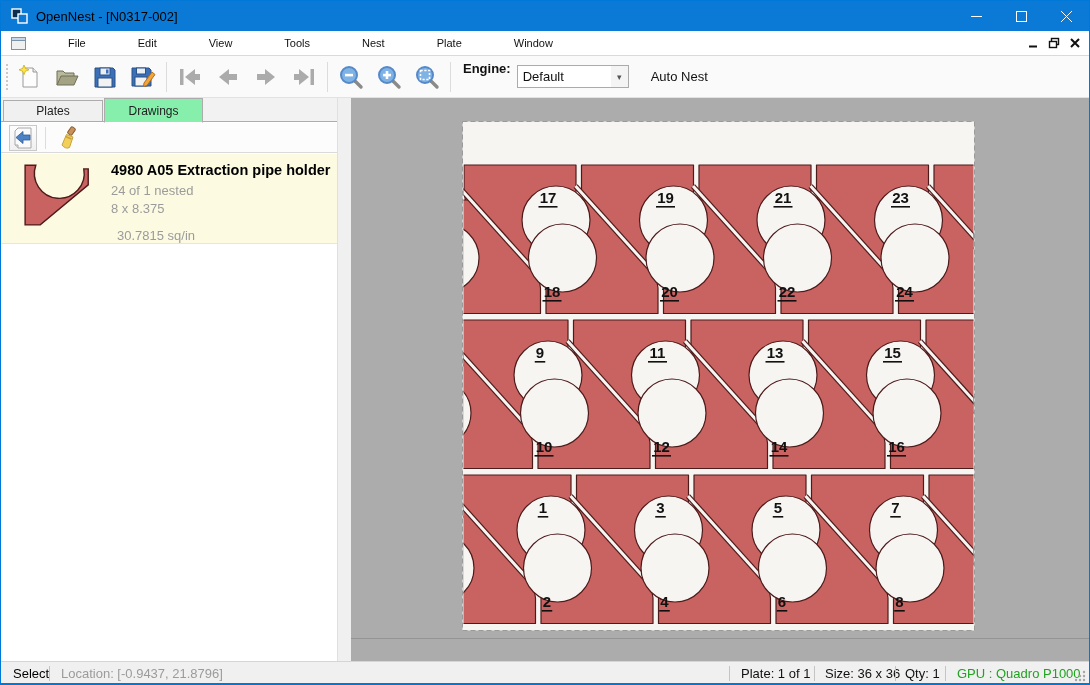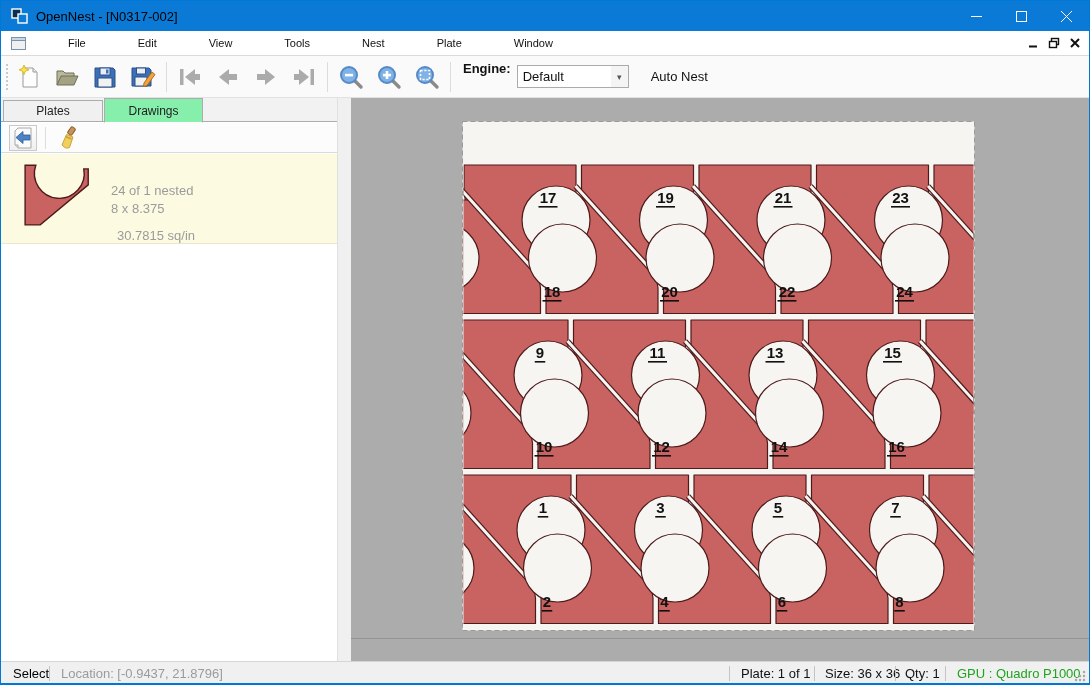--- a/index.html
+++ b/index.html
@@ -231,20 +231,21 @@
           <path d="M6,19 L10.5,8.5 L17,11 L13.5,21.5 Q9.5,23.5 6,19 Z" fill="#F2CF5B" stroke="#C8A23C"></path>
           <path d="M9.5,10.5 L15.5,13" stroke="#C8A23C" stroke-width="1.4"></path>
         </svg>
       </div>
     </div>
     <div id="drawing-list">
       <div id="drawing-item">
         <svg id="item-thumb" viewBox="0 0 100 90">
           <path d="M13,6 L25,6 A28,28 0 1,0 79,10 L84,10 L84,28 L30,73 L13,73 Z" fill="#C96361" stroke="#4E1B1B" stroke-width="1.6"></path>
         </svg>
+        <div id="item-title">4980 A05 Extraction pipe holder</div>
         <div class="item-line" style="top:29px;">24 of 1 nested</div>
         <div class="item-line" style="top:47px;">8 x 8.375</div>
         <div class="item-line" style="top:74px;margin-left:6px;">30.7815 sq/in</div>
       </div>
     </div>
   </div>
 
   <div id="splitter"></div>
 
   <div id="canvas">

